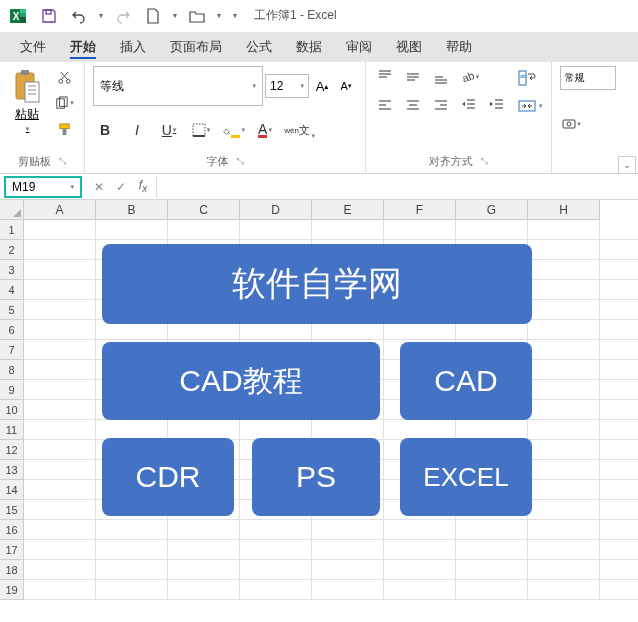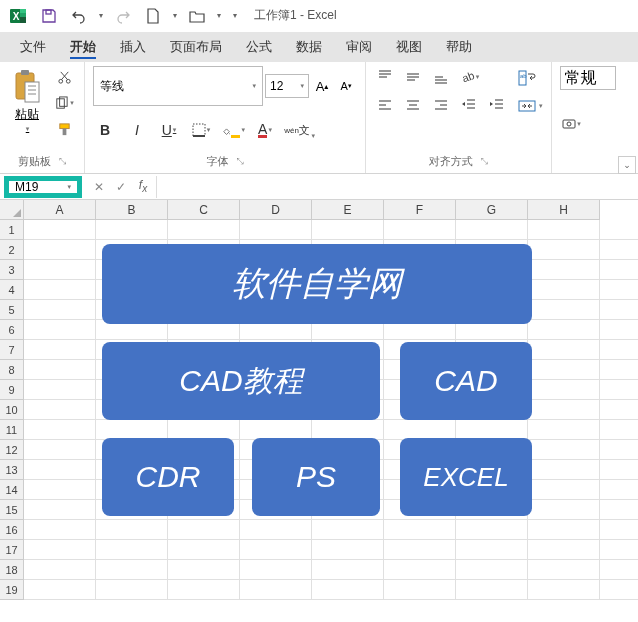--- a/index.html
+++ b/index.html
@@ -46,26 +46,26 @@
     .underline-yellow{ border-bottom:3px solid #ffc000; display:inline-block; line-height:12px; padding:0 1px;}
     
     
     .align-rows { display:flex; flex-direction:column; gap:6px; }
     .align-row1, .align-row2 { display:flex; gap:6px; align-items:center;}
     .align-btn { width:22px; height:22px; display:flex; align-items:center; justify-content:center; }
     .wrap-col { display:flex; flex-direction:column; gap:4px; margin-left:4px;}
     .wrap-btn { display:flex; align-items:center; gap:2px; height:24px;}
     
     
-    .num-box { border:1px solid #bbb; height:24px; width:56px; font-size:16px; display:flex; align-items:center; justify-content:space-between; padding:2px 4px; margin-bottom:16px;}
+    .num-box { border:1px solid #bbb; height:24px; width:56px; font-size:10px; display:flex; align-items:center; justify-content:space-between; padding:2px 4px; margin-bottom:16px;}
     .num-row { display:flex; gap:4px;}
     
     
     .namebar { height: 26px; display: flex; align-items: center; border-bottom: 1px solid #d4d4d4; background: #fff; }
-    .name-box { width: 78px; height: 22px; border: 5px solid #14b8a6; margin: 0 4px; font-size: 12px; padding: 2px 6px; display:flex; align-items:center; justify-content:space-between;}
+    .name-box { width: 78px; height: 22px; border: 2px solid #14b8a6; margin: 0 4px; font-size: 12px; padding: 2px 6px; display:flex; align-items:center; justify-content:space-between;}
     .fx-btns { display: flex; gap: 0; margin-left:2px; align-items:center;}
     .fx-btn { width:22px; height:22px; display:flex; align-items:center; justify-content:center; color:#888; font-size:12px;}
     .fx-label { font-style: italic; font-size: 12px; color:#666; }
     .formula-input { flex: 1; height: 22px; border: none; border-left: 1px solid #ddd; margin-left: 2px; }
     
     
     .expand { position:absolute; right:2px; top:174px; transform:translateY(-100%); width:18px; height:18px; border:1px solid #ccc; display:flex; align-items:center; justify-content:center; font-size:9px; color:#666; background:#fff;}
     
     
     .grid-area { position: relative; background: #fff; }
@@ -74,21 +74,21 @@
     .corner::after { content:""; position:absolute; right:2px; bottom:2px; border-left:8px solid transparent; border-bottom:8px solid #b0b0b0;}
     .col-h { width: 72px; border-right: 1px solid #ccc; border-bottom: 1px solid #ccc; text-align: center; font-size: 12px; color: #444; background: #f0f0f0; line-height:20px;}
     .grid-body { display: flex; }
     .row-headers { display: flex; flex-direction: column; }
     .row-h { width: 24px; height: 20px; border-right: 1px solid #ccc; border-bottom: 1px solid #ccc; text-align: center; font-size: 11px; color: #444; background: #f0f0f0; line-height:20px;}
     .cells { position: relative; }
     .cell-row { display: flex; }
     .cell { width: 72px; height: 20px; border-right: 1px solid #e0e0e0; border-bottom: 1px solid #e0e0e0; }
     
     
-    .shape { position: absolute; background: #4472C4; color: #fff; display: flex; align-items: center; justify-content: center; border-radius: 8px; font-weight: 400; font-style: italic; }
+    .shape { position: absolute; background: #4472C4; color: #fff; display: flex; align-items: center; justify-content: center; border-radius: 8px; font-weight: 400; }
     .s1 { left: 78px; top: 24px; width: 430px; height: 80px; font-size: 34px; }
     .s2 { left: 78px; top: 122px; width: 278px; height: 78px; font-size: 30px; }
     .s3 { left: 376px; top: 122px; width: 132px; height: 78px; font-size: 30px; }
     .s4 { left: 78px; top: 218px; width: 132px; height: 78px; font-size: 30px; }
     .s5 { left: 228px; top: 218px; width: 128px; height: 78px; font-size: 30px; }
     .s6 { left: 376px; top: 218px; width: 132px; height: 78px; font-size: 26px; }
     
     .alines { stroke:#555; stroke-width:1.2; fill:none;}
   </style>
 </head>

